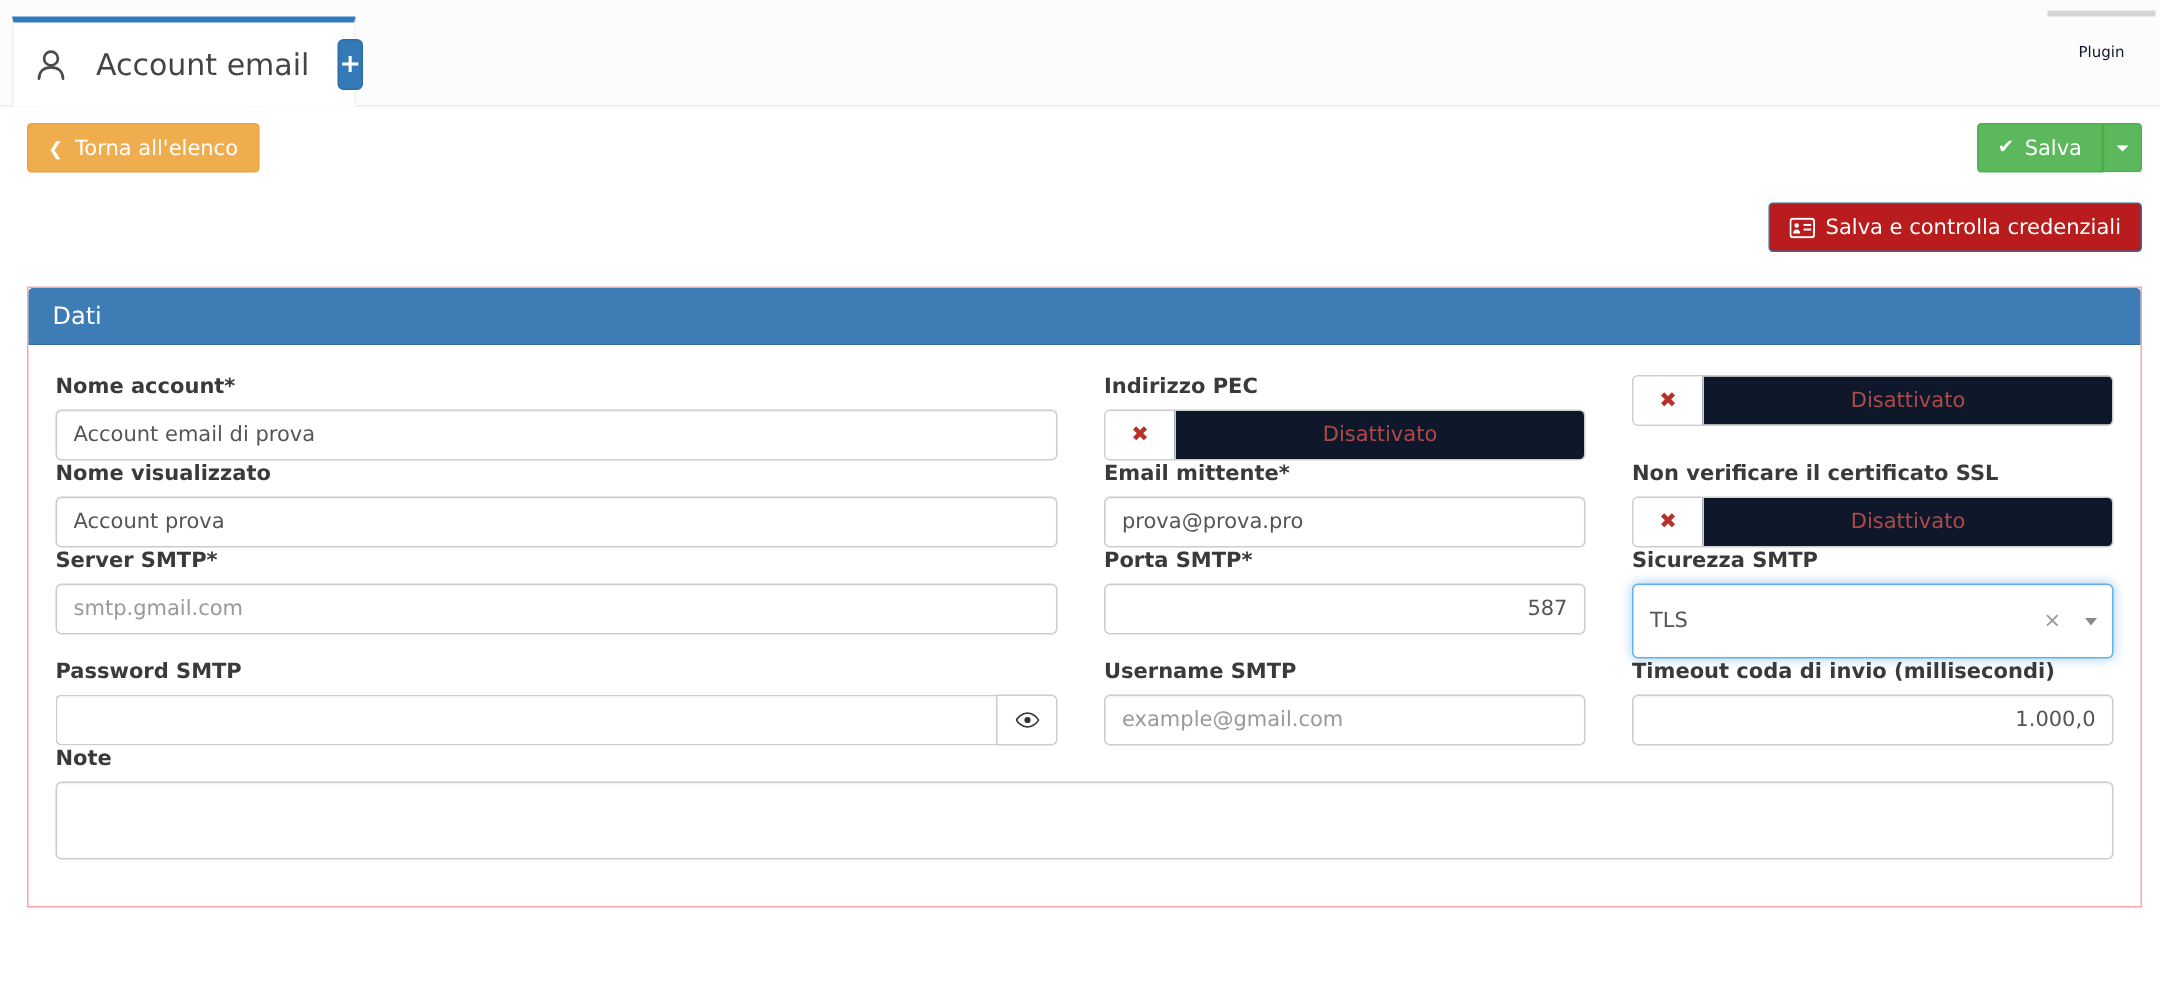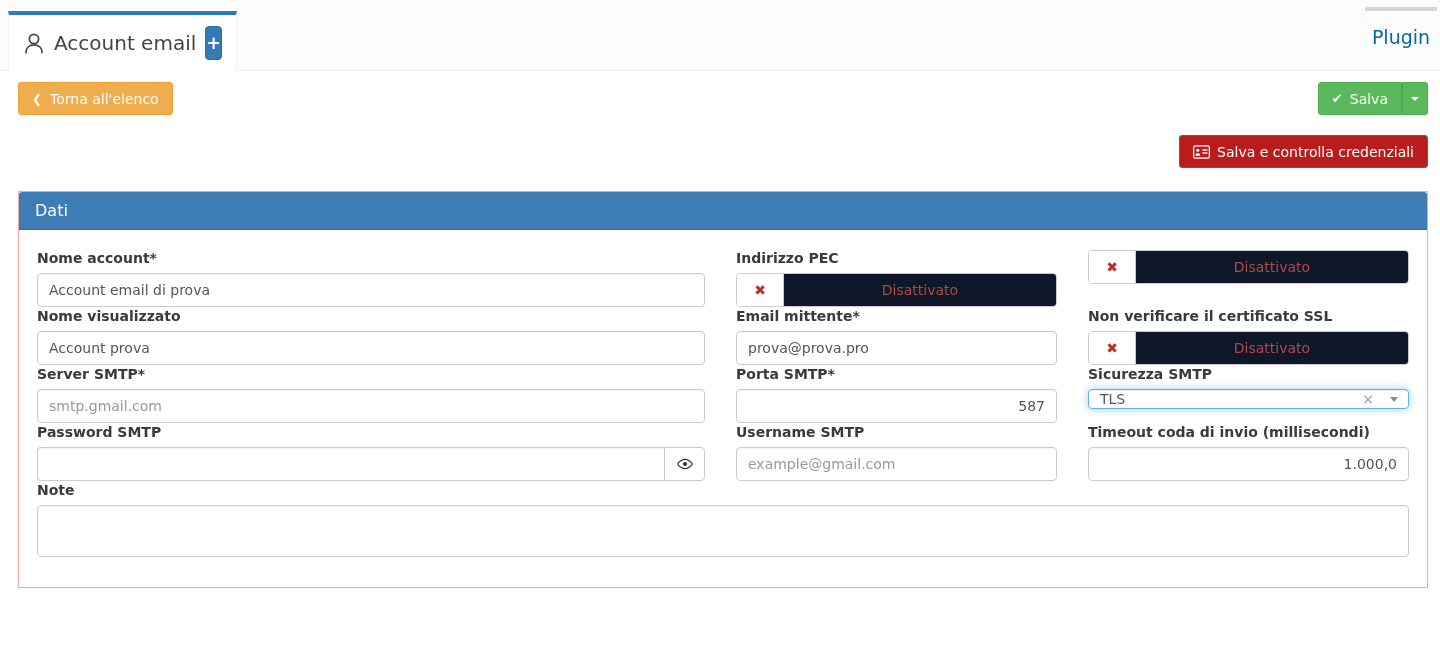--- a/index.html
+++ b/index.html
@@ -3,29 +3,29 @@
 <meta charset="utf-8">
 <style>
   * { margin:0; padding:0; box-sizing:border-box; }
   html,body { width:1440px; height:658px; background:#fff;
     font-family:"DejaVu Sans","Liberation Sans",sans-serif; font-size:14px; color:#555; }
 
   
   .tabbar { position:relative; height:71px; background:#fcfcfc; border-bottom:1px solid #ececec; }
   .tab-active { position:absolute; left:8px; top:11px; width:229px; height:60px;
     background:#fff; border-top:4px solid #2f7bc0; border-left:1px solid #f1f1f1; border-right:1px solid #f1f1f1;
-    display:flex; align-items:center; gap:9px; padding:0 14px; z-index:2; }
+    display:flex; align-items:center; gap:19px; padding:0 14px; z-index:2; }
   .tab-title { font-size:20px; color:#444; white-space:nowrap; }
   .user-icon svg { display:block; }
   .add-btn { width:37px; height:34px; background:#337ab7; border:1px solid #2e6da4; border-radius:4px;
     color:#fff; font-size:17px; font-weight:bold; display:flex; align-items:center; justify-content:center;
     cursor:pointer; }
   .tab-plugin { position:absolute; right:3px; top:7px; width:72px; height:64px;
     border-top:4px solid #d5d5d5; background:transparent; text-align:center; padding-top:15px; cursor:pointer; }
-  .tab-plugin span { color:#0369a1; font-size:19px; }
+  .tab-plugin span { color:#0f172a; font-size:10px; }
 
   
   .toolbar { display:flex; justify-content:space-between; align-items:flex-start;
     margin:11px 12px 0 18px; }
   .toolbar2 { display:flex; justify-content:flex-end; margin:20px 12px 0 18px; }
   .btn { display:inline-flex; align-items:center; gap:7px; height:33px; padding:0 13px;
     border-radius:3px; font-size:14px; color:#fff; cursor:pointer; border:1px solid transparent; }
   .btn-warning { background:#f0ad4e; border-color:#eea236; }
   .btn-primary { background:#b91c1c; border-color:#2e6da4;margin-left:40px; }
   .split { display:inline-flex; }
@@ -64,21 +64,21 @@
   
   .toggle { display:flex; height:34px; border:1px solid #ccc; border-radius:4px; overflow:hidden;
     cursor:pointer; background:#fff; }
   .toggle .offbox { width:46px; display:flex; align-items:center; justify-content:center;
     background:#fff; color:#b7302a; font-size:14px; font-weight:bold; flex:none; }
   .toggle .statebox { flex:1; display:flex; align-items:center; justify-content:center;
     background:#0f172a; border-left:1px solid #ccc; color:#ae4a48; font-size:14px;
     box-shadow:inset 0 1px 2px rgba(0,0,0,.06); }
 
   
-  .sel { display:flex; align-items:center; height:20px; padding:0 10px 0 11px;
+  .sel { display:flex; align-items:center; height:50px; padding:0 10px 0 11px;
     border:1px solid #66afe9; border-radius:4px; background:#fff; color:#555; cursor:pointer;
     box-shadow:inset 0 1px 1px rgba(0,0,0,.075), 0 0 8px rgba(102,175,233,.6); }
   .sel .val { flex:1; }
   .sel .clear { color:#999; font-size:14px; margin-right:16px; cursor:pointer; }
   .sel .caret-down { border-top-color:#888; border-left-width:4px; border-right-width:4px; border-top-width:5px; }
 
   
   .igroup { display:flex; }
   .igroup input.fc { border-radius:4px 0 0 4px; border-right:none; flex:1; }
   .igroup .addon { width:41px; height:34px; border:1px solid #ccc; border-radius:0 4px 4px 0;

